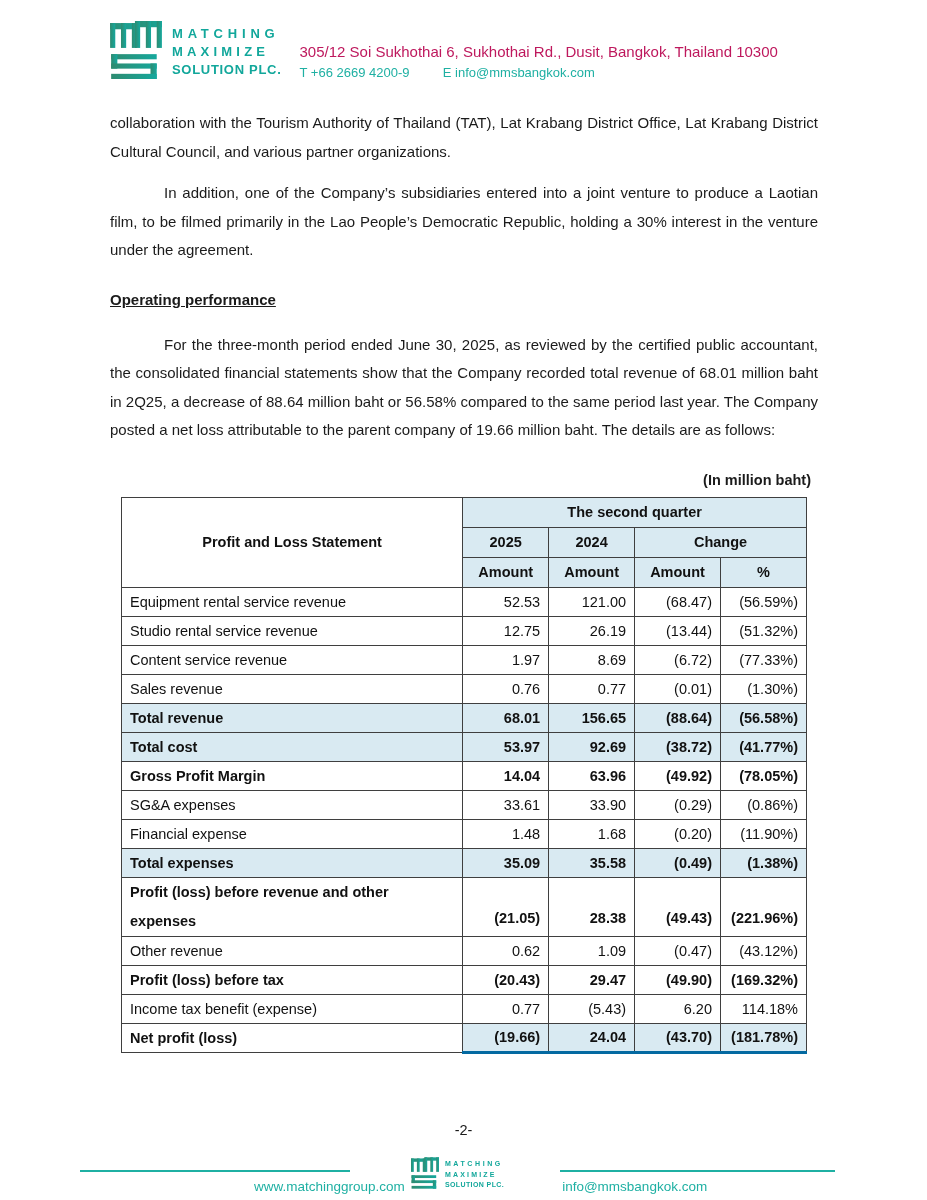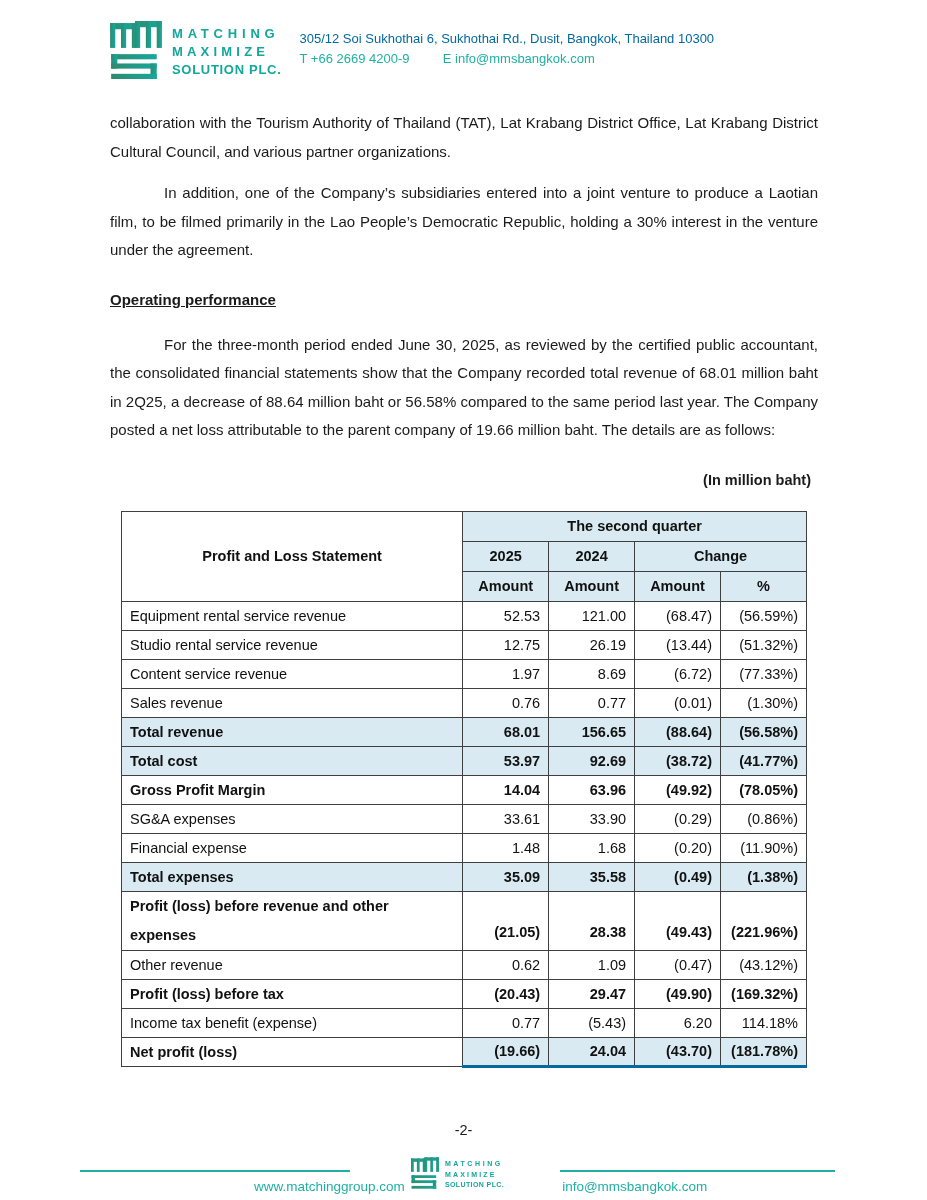--- a/index.html
+++ b/index.html
@@ -18,33 +18,33 @@
   .header { display: flex; align-items: flex-start; margin: 21px 38px 0 110px; }
   .logo-mark { flex: 0 0 auto; }
   .wordmark { margin: 4px 0 0 10px; color: #12a79b; font-weight: bold; font-size: 13px; line-height: 18px; white-space: nowrap; }
   .wordmark .wm1 { letter-spacing: 4.8px; }
   .wordmark .wm2 { letter-spacing: 4.2px; }
   .wordmark .wm3 { letter-spacing: 0.7px; }
   .header-right { margin-left: 18px; flex: 1; padding-top: 4px; }
   .company-line { display: flex; align-items: center; }
   .company-name { color: #00a08e; font-weight: bold; font-size: 12.5px; letter-spacing: 0.2px; white-space: nowrap; }
   .company-rule { flex: 1; height: 2px; background: #00a08e; margin-left: 10px; margin-right: 38px; }
-  .header-addr { color: #0369a1; font-size: 13px; margin-top: 6px; }
+  .header-addr { color: #be185d; font-size: 15px; margin-top: 18px; }
   .header-contact { color: #1fb0a3; font-size: 13px; margin-top: 5px; }
   .header-contact .gap { display: inline-block; width: 26px; }
 
   
   .content { margin: 26px 109px 0 110px; }
   .content p { font-size: 15px; line-height: 28.5px; text-align: justify; margin-bottom: 13px; }
   .content p.indent { text-indent: 54px; }
   .section-heading { font-size: 15px; font-weight: bold; text-decoration: underline; margin: 26px 0 23px 0; }
 
   
   .table-area { margin: 27px 109px 0 110px; }
-  .table-caption { text-align: right; font-weight: bold; font-size: 14.5px; padding-right: 7px; margin-bottom: 23px; }
+  .table-caption { text-align: right; font-weight: bold; font-size: 14.5px; padding-right: 7px; margin-bottom: 9px; }
   table.pl { border-collapse: collapse; width: 686px; margin-left: 11px; font-size: 14.5px; color: #111; }
   table.pl th, table.pl td { border: 1px solid #3f3f3f; }
   table.pl thead th { background: #d9eaf2; font-weight: bold; height: 30px; text-align: center; }
   table.pl thead th.rowhead { background: #ffffff; }
   table.pl td { height: 29px; padding: 0 8px; background: #ffffff; }
   table.pl td.lbl { text-align: left; }
   table.pl td.num { text-align: right; }
   table.pl tr.hl td { background: #d9eaf2; font-weight: bold; }
   table.pl tr.bold td { font-weight: bold; }
   table.pl tr.tall td { height: 59px; line-height: 29px; }

